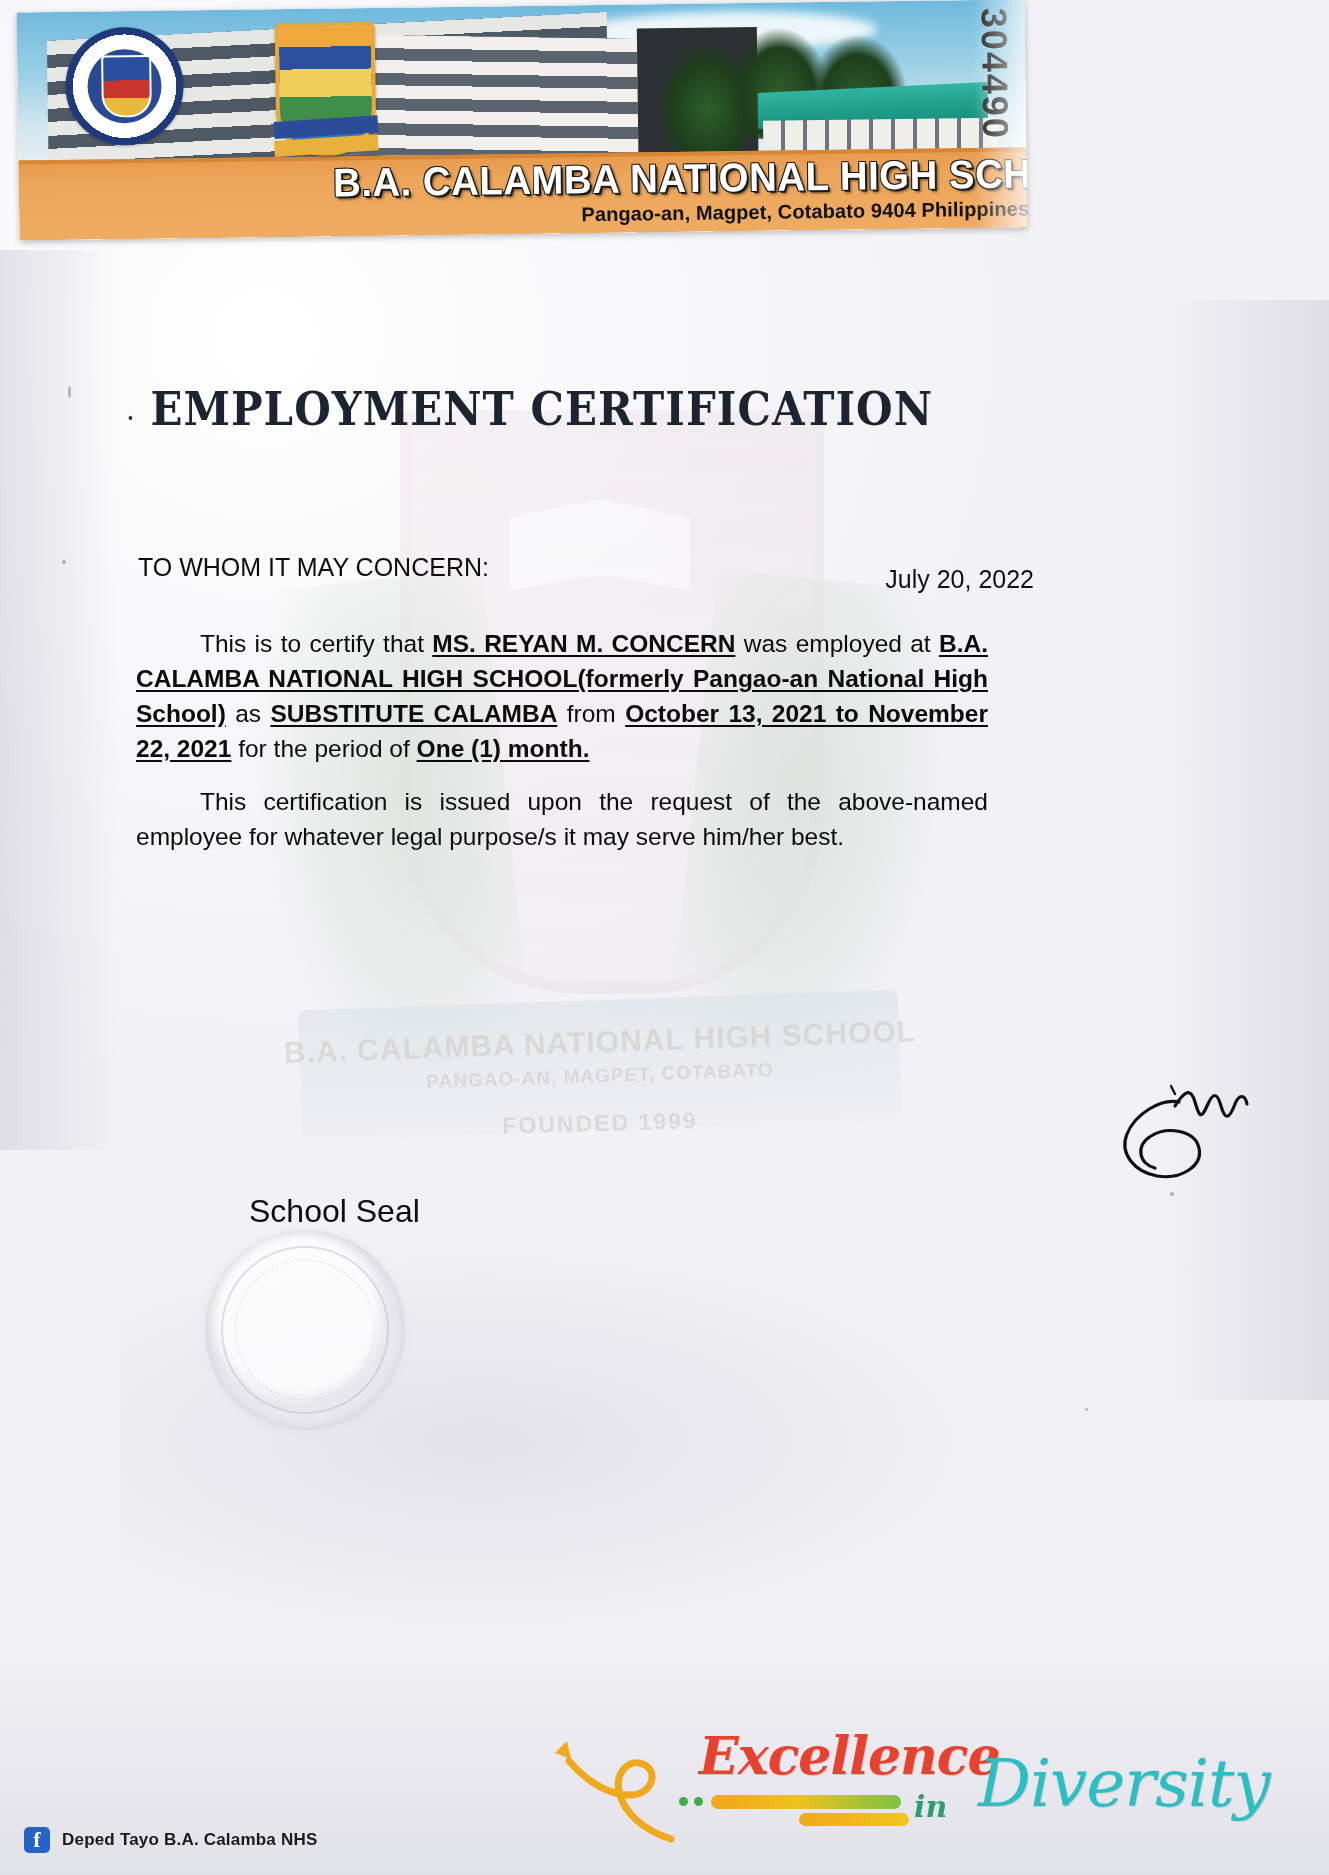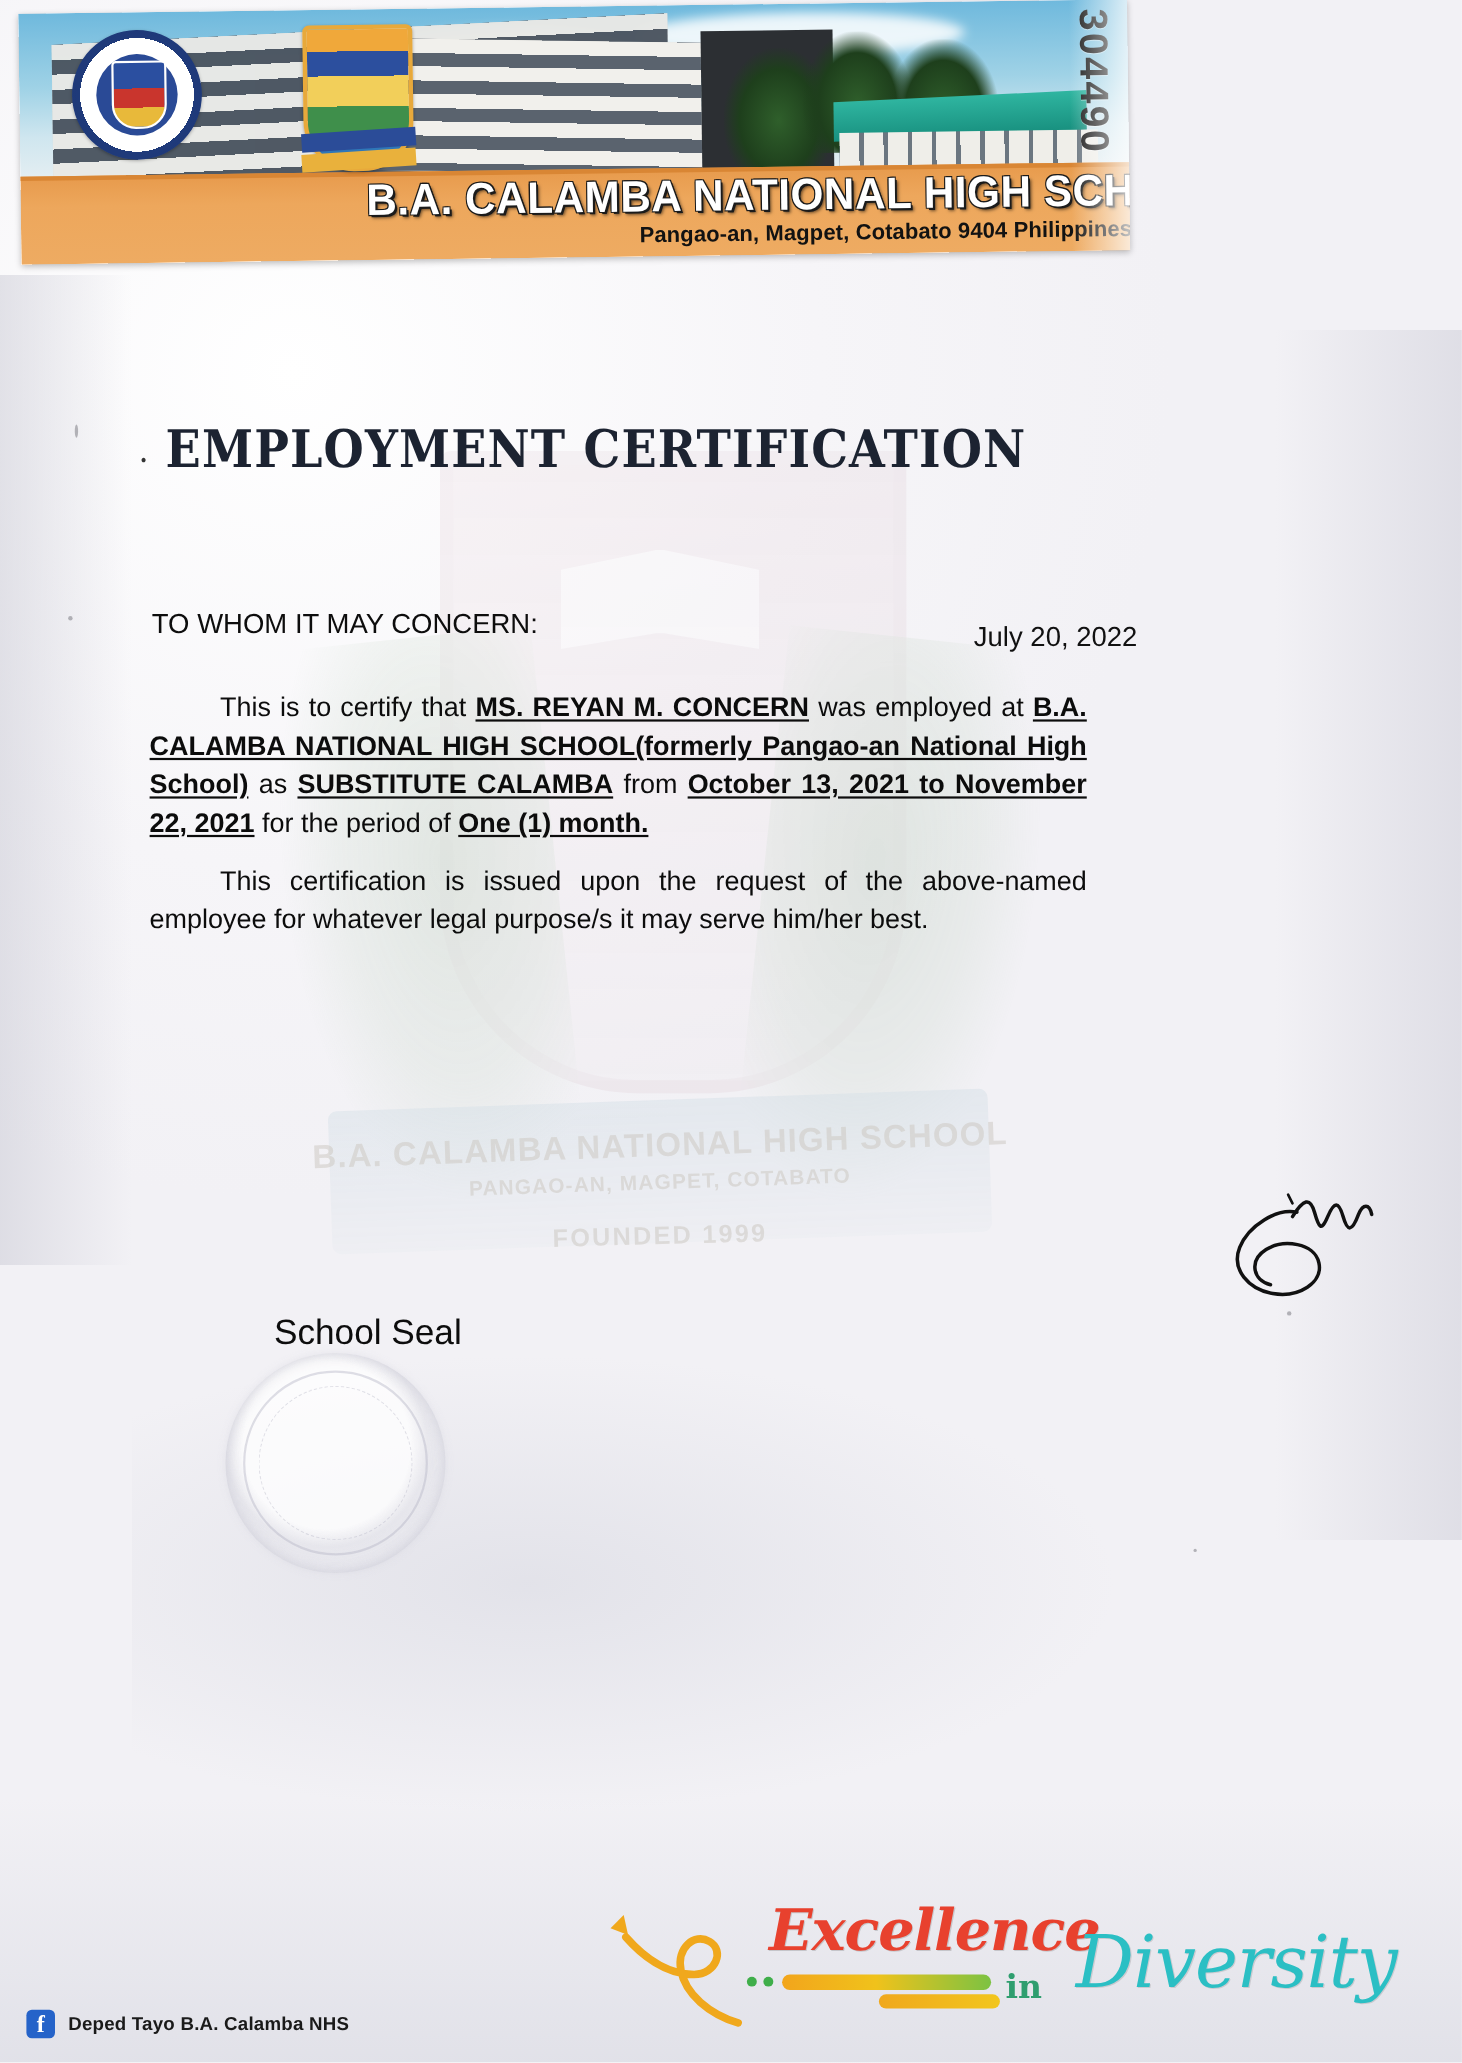--- a/index.html
+++ b/index.html
@@ -238,21 +238,21 @@
 
   #tagline{position:absolute;right:10px;bottom:18px;width:640px;height:140px;text-align:center;}
   #tag-excellence{
     position:absolute;left:20px;top:8px;
     font-family:"DejaVu Serif", serif;font-style:italic;font-weight:700;
     font-size:52px;color:#e8412e;letter-spacing:-1px;
     text-shadow:1px 1px 0 rgba(0,0,0,.15);
   }
   #tag-in{
     position:absolute;left:235px;top:72px;
-    font-family:"DejaVu Serif", serif;font-weight:700;
+    font-family:"DejaVu Serif", serif;font-style:italic;font-weight:700;
     font-size:30px;color:#2f9e6f;
   }
   #tag-diversity{
     position:absolute;left:299px;top:28px;
     font-family:"DejaVu Serif", serif;font-style:italic;font-weight:400;
     font-size:66px;color:#2bbfc4;letter-spacing:-1px;
     text-shadow:1px 1px 0 rgba(0,0,0,.12);
   }
   #tag-bar{
     position:absolute;left:32px;top:78px;width:190px;height:14px;border-radius:7px;

